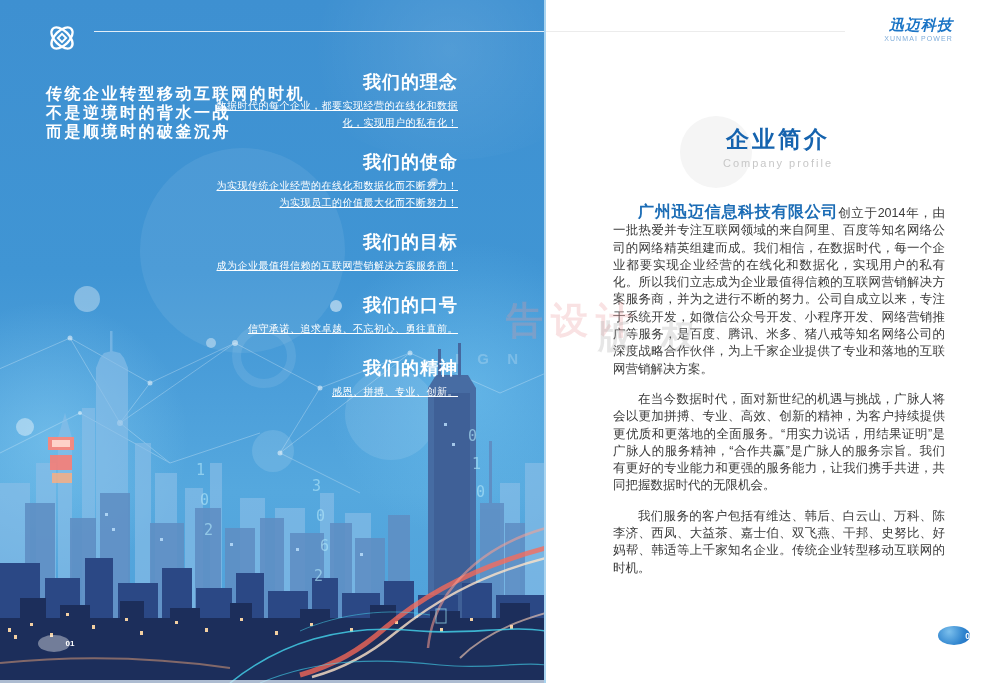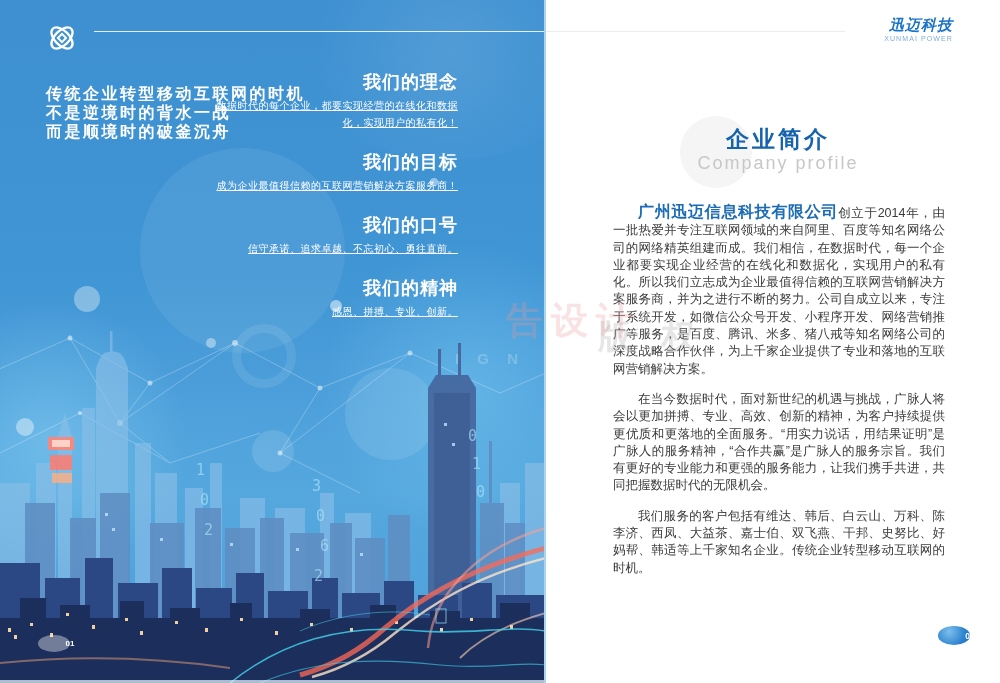--- a/index.html
+++ b/index.html
@@ -58,21 +58,21 @@
   .right-page { position:absolute; left:546px; top:0; width:454px; height:683px; background:#fff; }
   .rule-right { position:absolute; left:0; top:31px; width:299px; height:1px; background:#ECECEC; }
   .brand { position:absolute; right:47px; top:16px; text-align:right; }
   .brand-cn { font-size:15px; font-weight:bold; color:#1A74C5; letter-spacing:1px; line-height:18px;font-style:italic; }
   .brand-en { font-size:7px; color:#7FADDA; letter-spacing:1.1px; line-height:9px; }
 
   .cp-circle { position:absolute; left:134px; top:116px; width:72px; height:72px;
     border-radius:50%; background:#F5F5F5; }
   .title-block { position:absolute; left:105px; top:126px; width:254px; text-align:center; }
   .title-cn { font-size:23px; font-weight:bold; color:#1563AE; letter-spacing:3px; line-height:26px; }
-  .title-en { font-size:18px; color:#C7C7C7; letter-spacing:2px; line-height:20px; margin-top:1px; }
+  .title-en { font-size:11px; color:#C7C7C7; letter-spacing:2px; line-height:20px; margin-top:1px; }
 
   .body-copy { position:absolute; left:67px; top:203px; width:332px; color:#3B3B3B;
     font-size:12.5px; line-height:17.3px; text-align:justify; }
   .body-copy p { text-indent:2em; margin-bottom:13px; }
   .lead-name { color:#1B6CB5; font-weight:bold; font-size:16px; }
 
   
   .wm { position:absolute; z-index:13; pointer-events:none; font-weight:bold; }
   .wm-pink { left:506px; top:296px; font-size:37px; color:rgba(232,150,156,.28); letter-spacing:8px; }
   .wm-gray { left:598px; top:314px; font-size:34px; color:rgba(165,165,165,.28); letter-spacing:10px; }
@@ -108,20 +108,25 @@
 
     <div class="tagline">传统企业转型移动互联网的时机
 不是逆境时的背水一战
 而是顺境时的破釜沉舟</div>
 
     <div class="sections">
       <div class="section">
         <h2>我们的理念</h2>
         <p>数据时代的每个企业，都要实现经营的在线化和数据
 化，实现用户的私有化！</p>
+      </div>
+      <div class="section">
+        <h2>我们的使命</h2>
+        <p>为实现传统企业经营的在线化和数据化而不断努力！
+为实现员工的价值最大化而不断努力！</p>
       </div>
       <div class="section">
         <h2>我们的目标</h2>
         <p>成为企业最值得信赖的互联网营销解决方案服务商！</p>
       </div>
       <div class="section">
         <h2>我们的口号</h2>
         <p>信守承诺、追求卓越、不忘初心、勇往直前。</p>
       </div>
       <div class="section">

